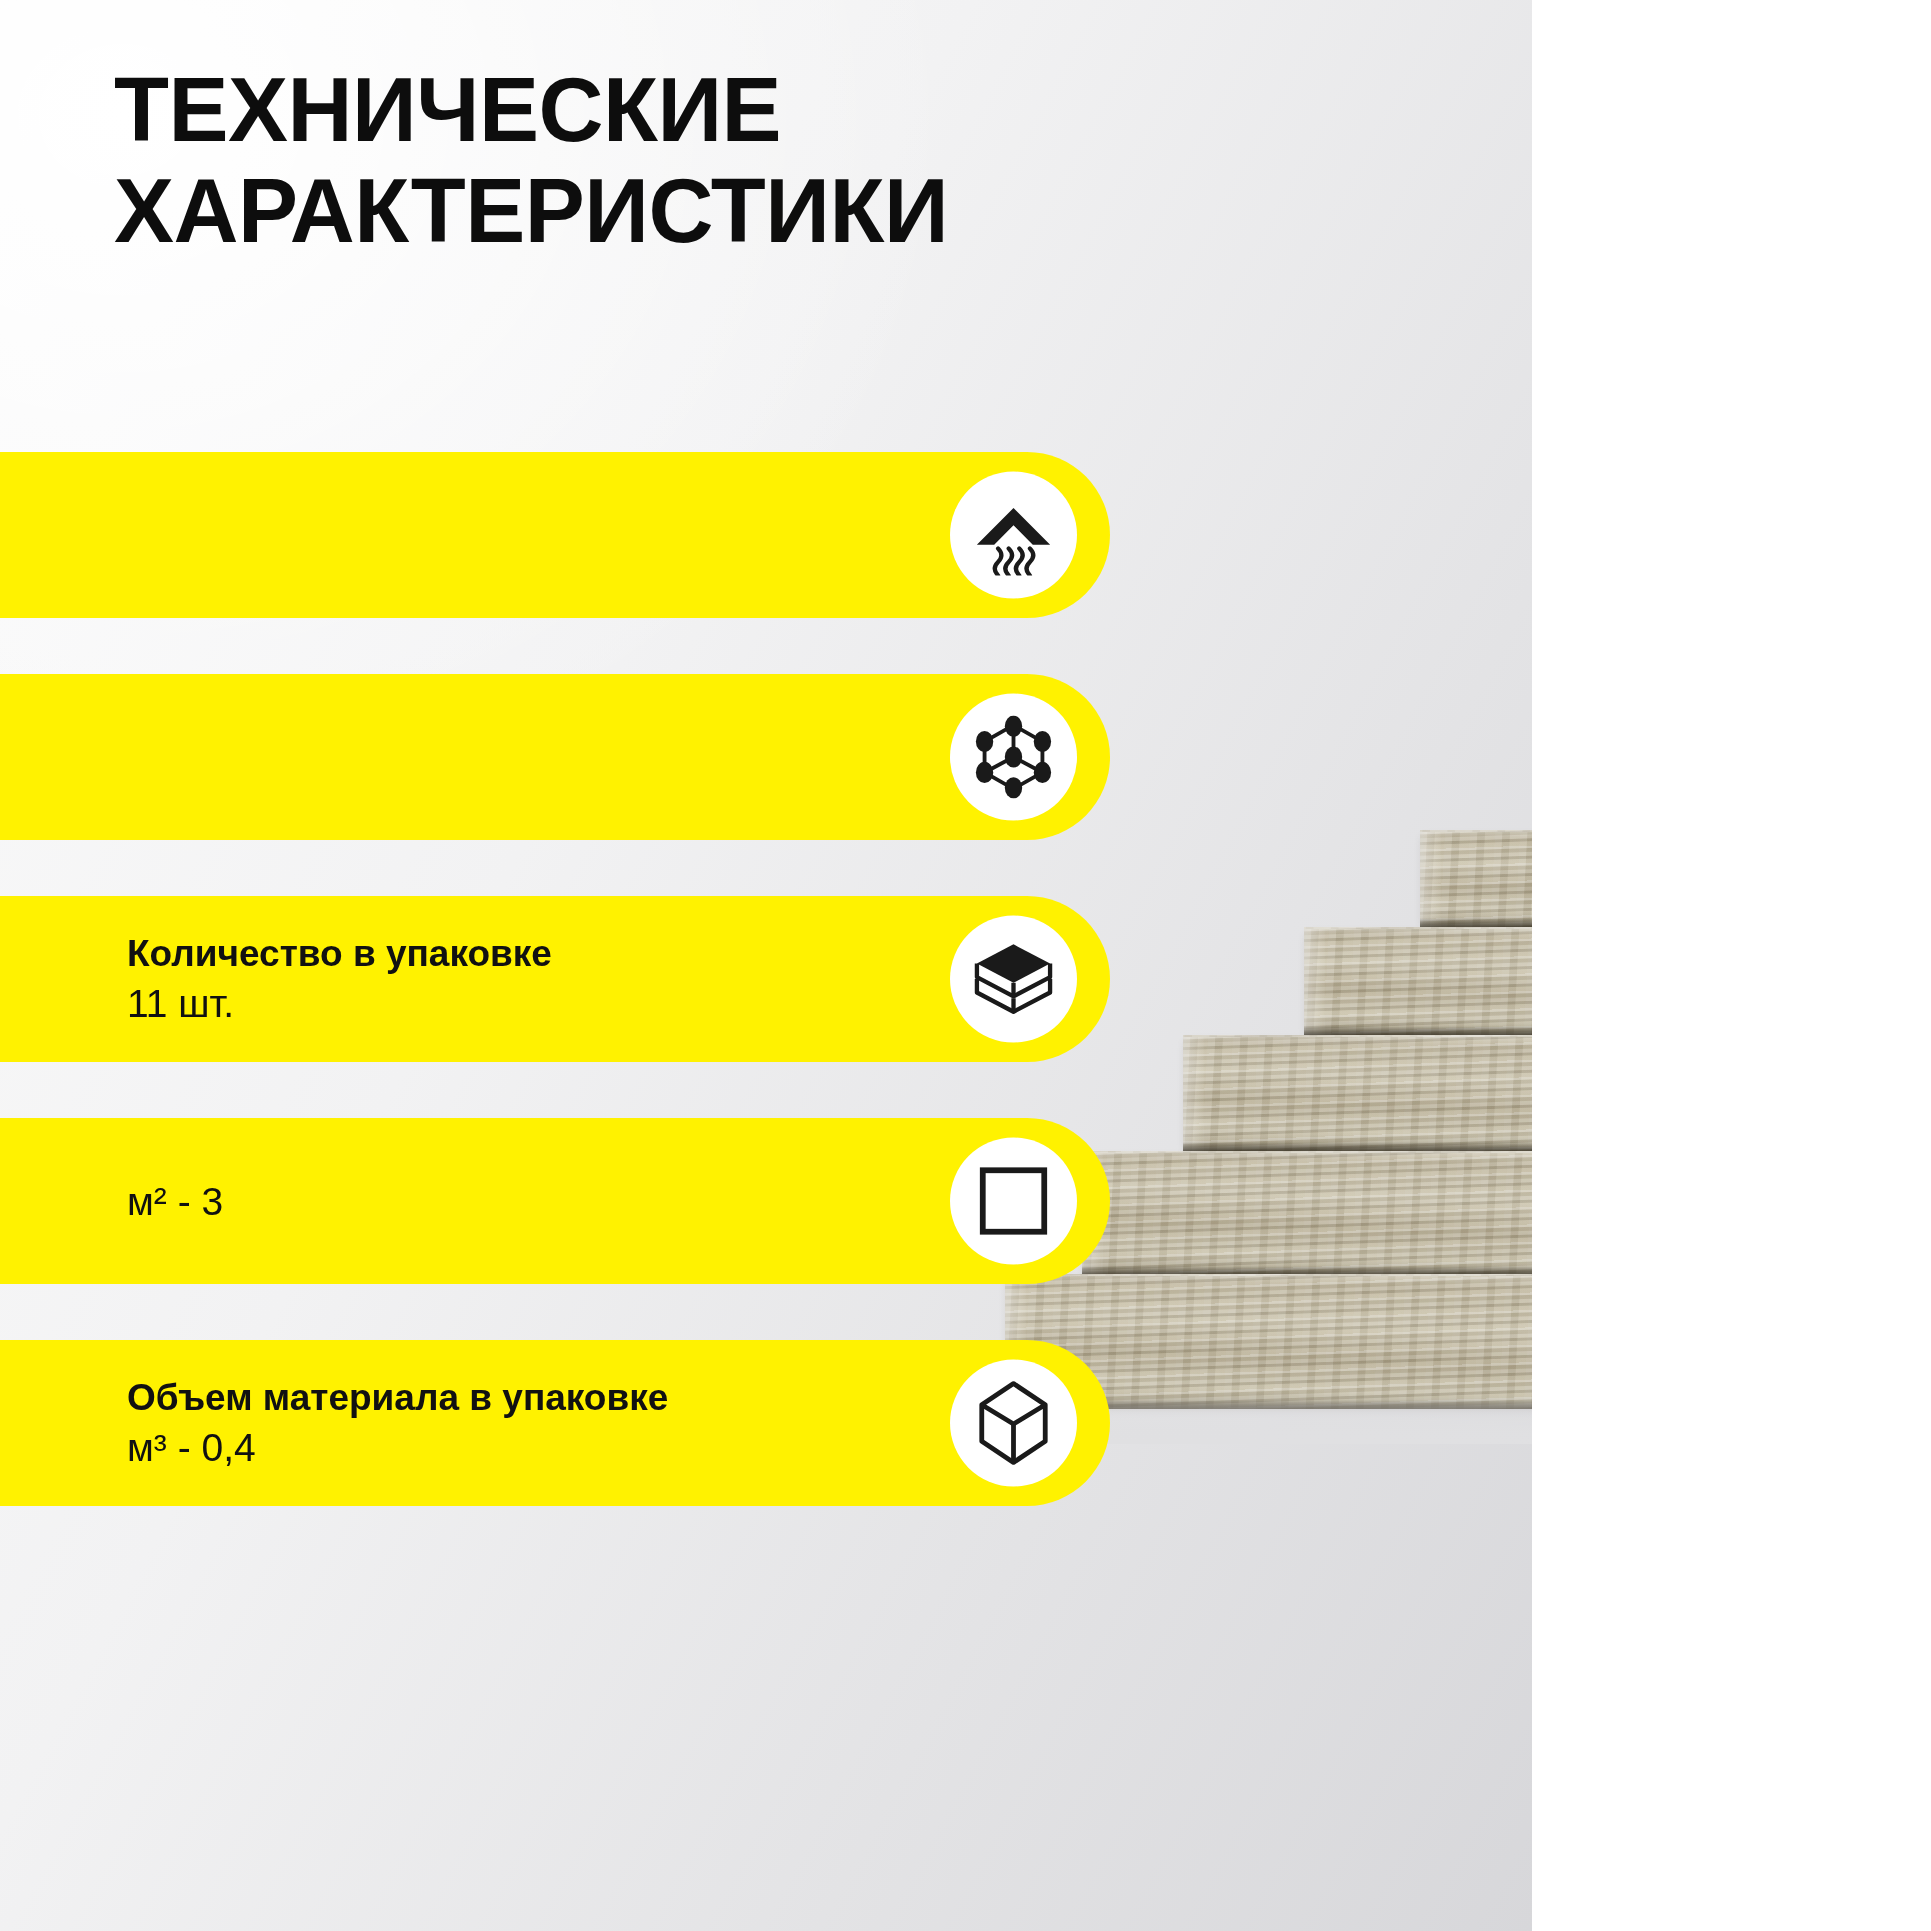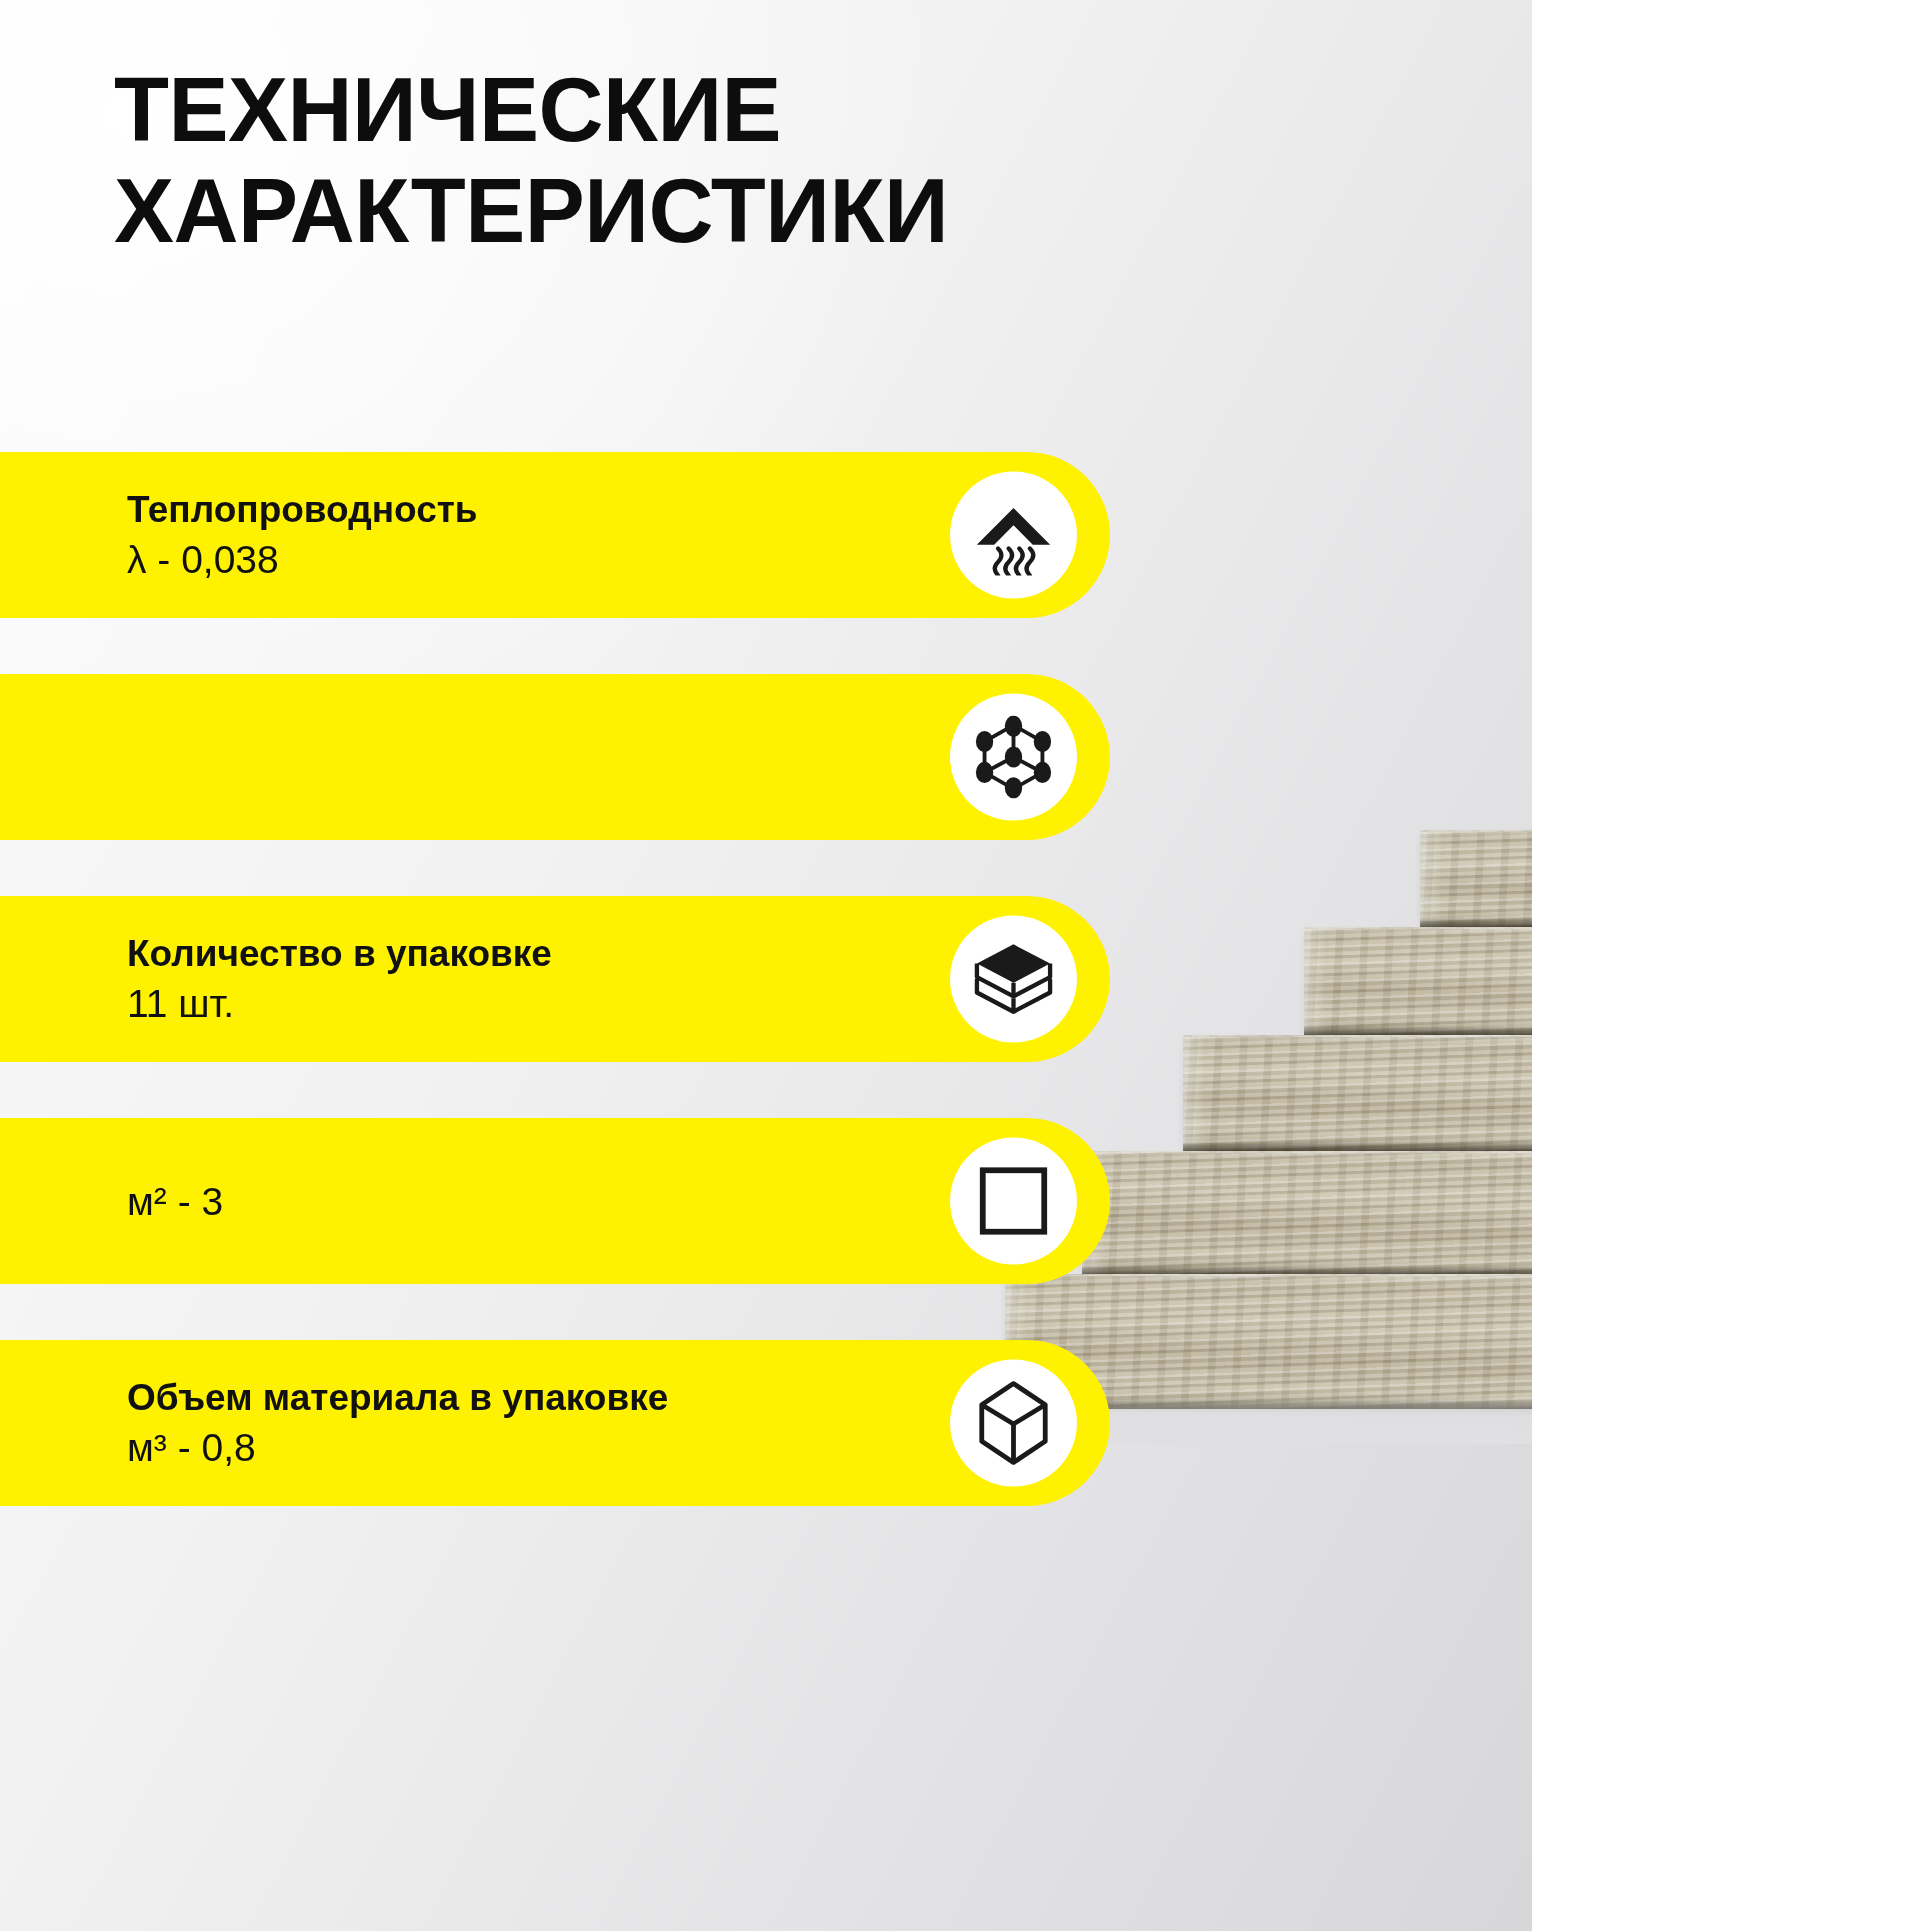--- a/index.html
+++ b/index.html
@@ -151,24 +151,20 @@
     <div class="slab s7"></div>
     <div class="photo-fade"></div>
   </div>
 
   <h1 class="title">ТЕХНИЧЕСКИЕ
 ХАРАКТЕРИСТИКИ</h1>
 
   <div class="pills">
 
     <div class="pill" style="width:1110px">
-      <div class="pill-text">
-        <div class="pill-label">Теплопроводность</div>
-        <div class="pill-value">λ - 0,038</div>
-      </div>
       <div class="badge" style="left:950px">
         <span>
           <svg width="81" height="81" viewBox="0 0 84 84">
             <path d="M42 14 L80 52 L62 52 L42 32 L22 52 L4 52 Z" fill="#1a1a1a"></path>
             <g stroke="#1a1a1a" stroke-width="4.4" fill="none" stroke-linecap="round">
               <path d="M26 56 q7 7 0 14 q-7 7 0 14"></path>
               <path d="M37 56 q7 7 0 14 q-7 7 0 14"></path>
               <path d="M48 56 q7 7 0 14 q-7 7 0 14"></path>
               <path d="M59 56 q7 7 0 14 q-7 7 0 14"></path>
             </g>
@@ -226,21 +222,21 @@
           <svg width="73" height="73" viewBox="0 0 76 76">
             <rect x="6" y="6" width="64" height="64" fill="none" stroke="#1a1a1a" stroke-width="6"></rect>
           </svg>
         </span>
       </div>
     </div>
 
     <div class="pill" style="width:1110px">
       <div class="pill-text">
         <div class="pill-label">Объем материала в упаковке</div>
-        <div class="pill-value">м³ - 0,8</div>
+        <div class="pill-value">м³ - 0,4</div>
       </div>
       <div class="badge" style="left:950px">
         <span>
           <svg width="75" height="87" viewBox="0 0 78 90">
             <g fill="none" stroke="#1a1a1a" stroke-width="5" stroke-linejoin="round">
               <path d="M39 4 L72 26 L72 64 L39 86 L6 64 L6 26 Z"></path>
               <path d="M6 26 L39 46 L72 26"></path>
               <path d="M39 46 L39 86"></path>
             </g>
           </svg>

